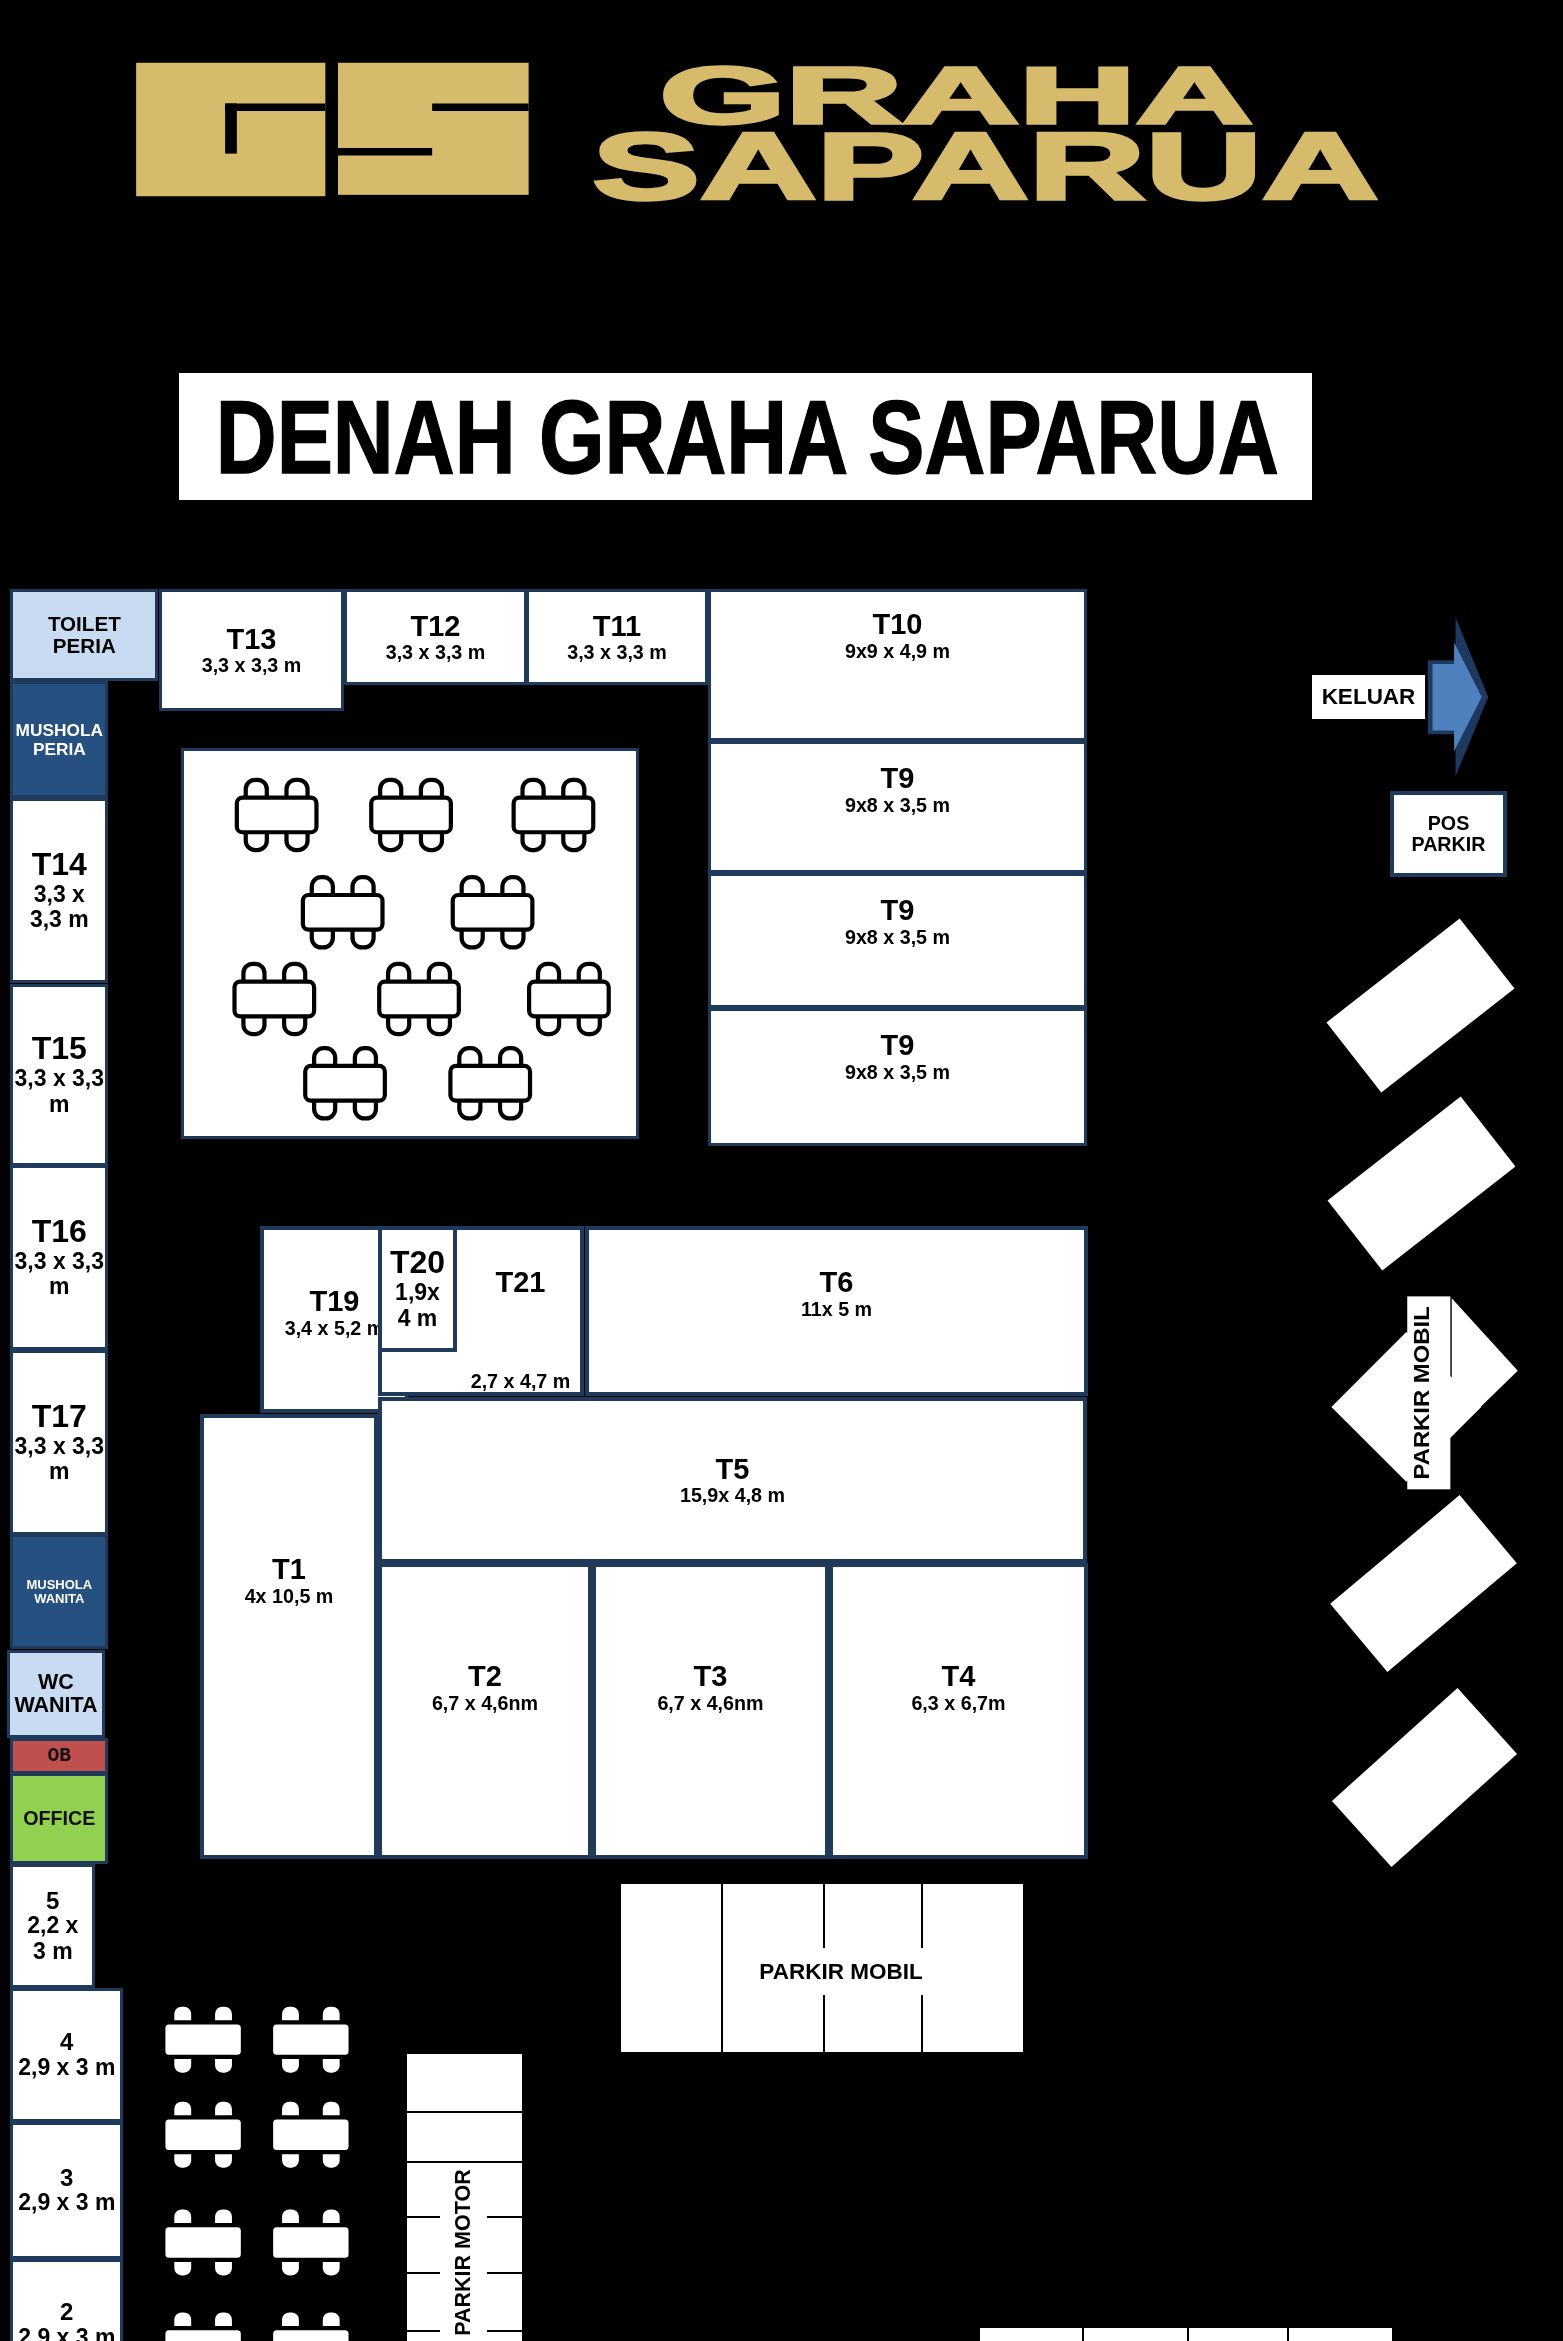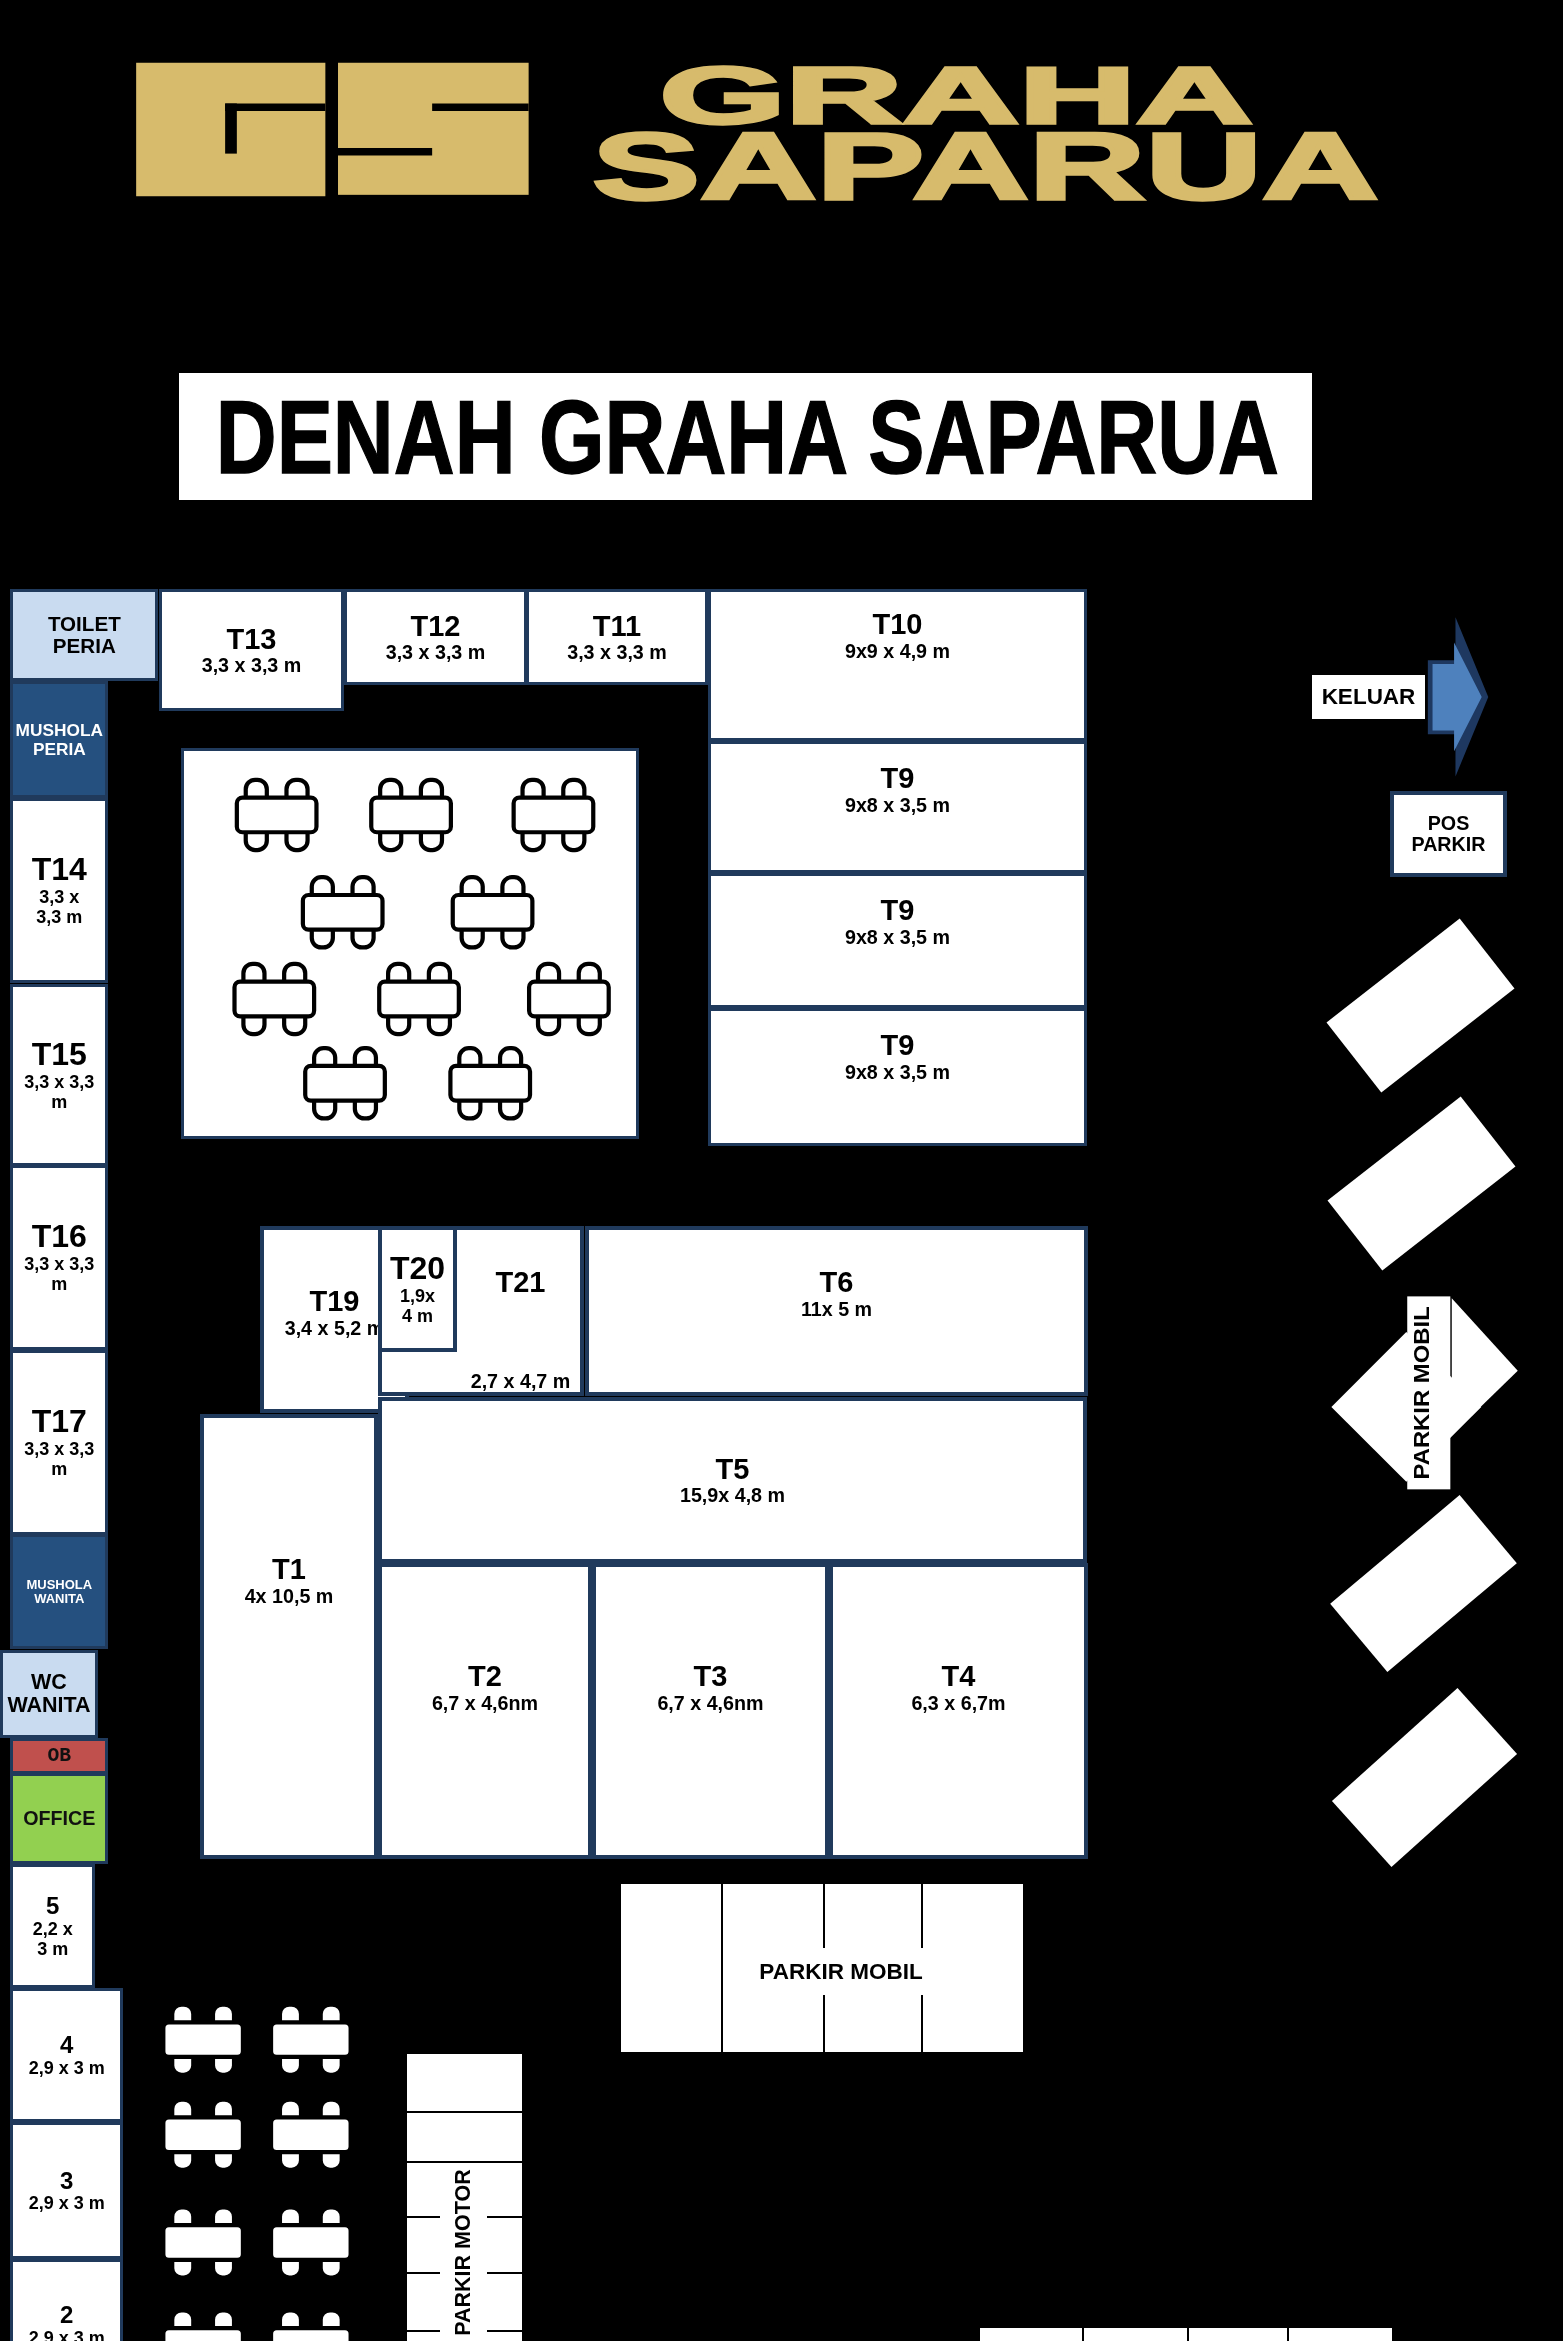--- a/index.html
+++ b/index.html
@@ -12,21 +12,21 @@
           font-family:"Liberation Sans",sans-serif;font-weight:bold;}
   .box{position:absolute;box-sizing:border-box;background:#fff;color:#000;
        display:flex;flex-direction:column;align-items:center;justify-content:center;
        text-align:center;}
   .rm{border:3.7px solid var(--navy);}
   .rm.b10{border-width:4.7px;}
   .lbl{font-size:29px;line-height:1.06;white-space:pre-line;}
   .dim{font-size:19.7px;line-height:1.12;white-space:pre-line;}
   .lbl.s56{font-size:32px;}
   .lbl.s52{font-size:24px;}
-  .dim.s38{font-size:18px;}
+  .dim.s38{font-size:23px;}
   .bg-lb{background:var(--light-blue);}
   .bg-db{background:var(--dark-blue);color:#fff;}
   .bg-red{background:var(--red);color:#111;font-family:Liberation Mono, monospace;}
   .bg-grn{background:var(--green);color:#111;}
   .divider-v{position:absolute;width:1.9px;background:#000;}
   .divider-h{position:absolute;height:2.3px;background:#000;}
   .ptext{position:absolute;background:#fff;color:#000;font-size:22.5px;font-weight:bold;
          display:flex;align-items:center;justify-content:center;white-space:nowrap;}
   .car{position:absolute;background:#fff;}
   svg{display:block;}
@@ -64,21 +64,21 @@
   </div>
   <div class="box rm" style="left:10.3px;top:1350px;width:98px;height:185px;">
     <div class="lbl s56">T17</div>
     <div class="dim s38">3,3 x 3,3
 m</div>
   </div>
   <div class="box rm bg-db" style="left:10.3px;top:1534px;width:98px;height:115px;">
     <div class="lbl" style="font-size:13px">MUSHOLA
 WANITA</div>
   </div>
-  <div class="box rm bg-lb" style="left:0;top:1650px;width:98px;height:88px;">
+  <div class="box rm bg-lb" style="left:7px;top:1650px;width:98px;height:88px;">
     <div class="lbl" style="font-size:21.5px">WC
 WANITA</div>
   </div>
   <div class="box rm bg-red" style="left:10.3px;top:1738px;width:98px;height:36px;">
     <div class="lbl" style="font-size:19.7px">OB</div>
   </div>
   <div class="box rm bg-grn" style="left:10.3px;top:1773px;width:98px;height:91px;">
     <div class="lbl" style="font-size:19.7px">OFFICE</div>
   </div>
   <div class="box rm" style="left:10.3px;top:1864px;width:85px;height:124px;">

